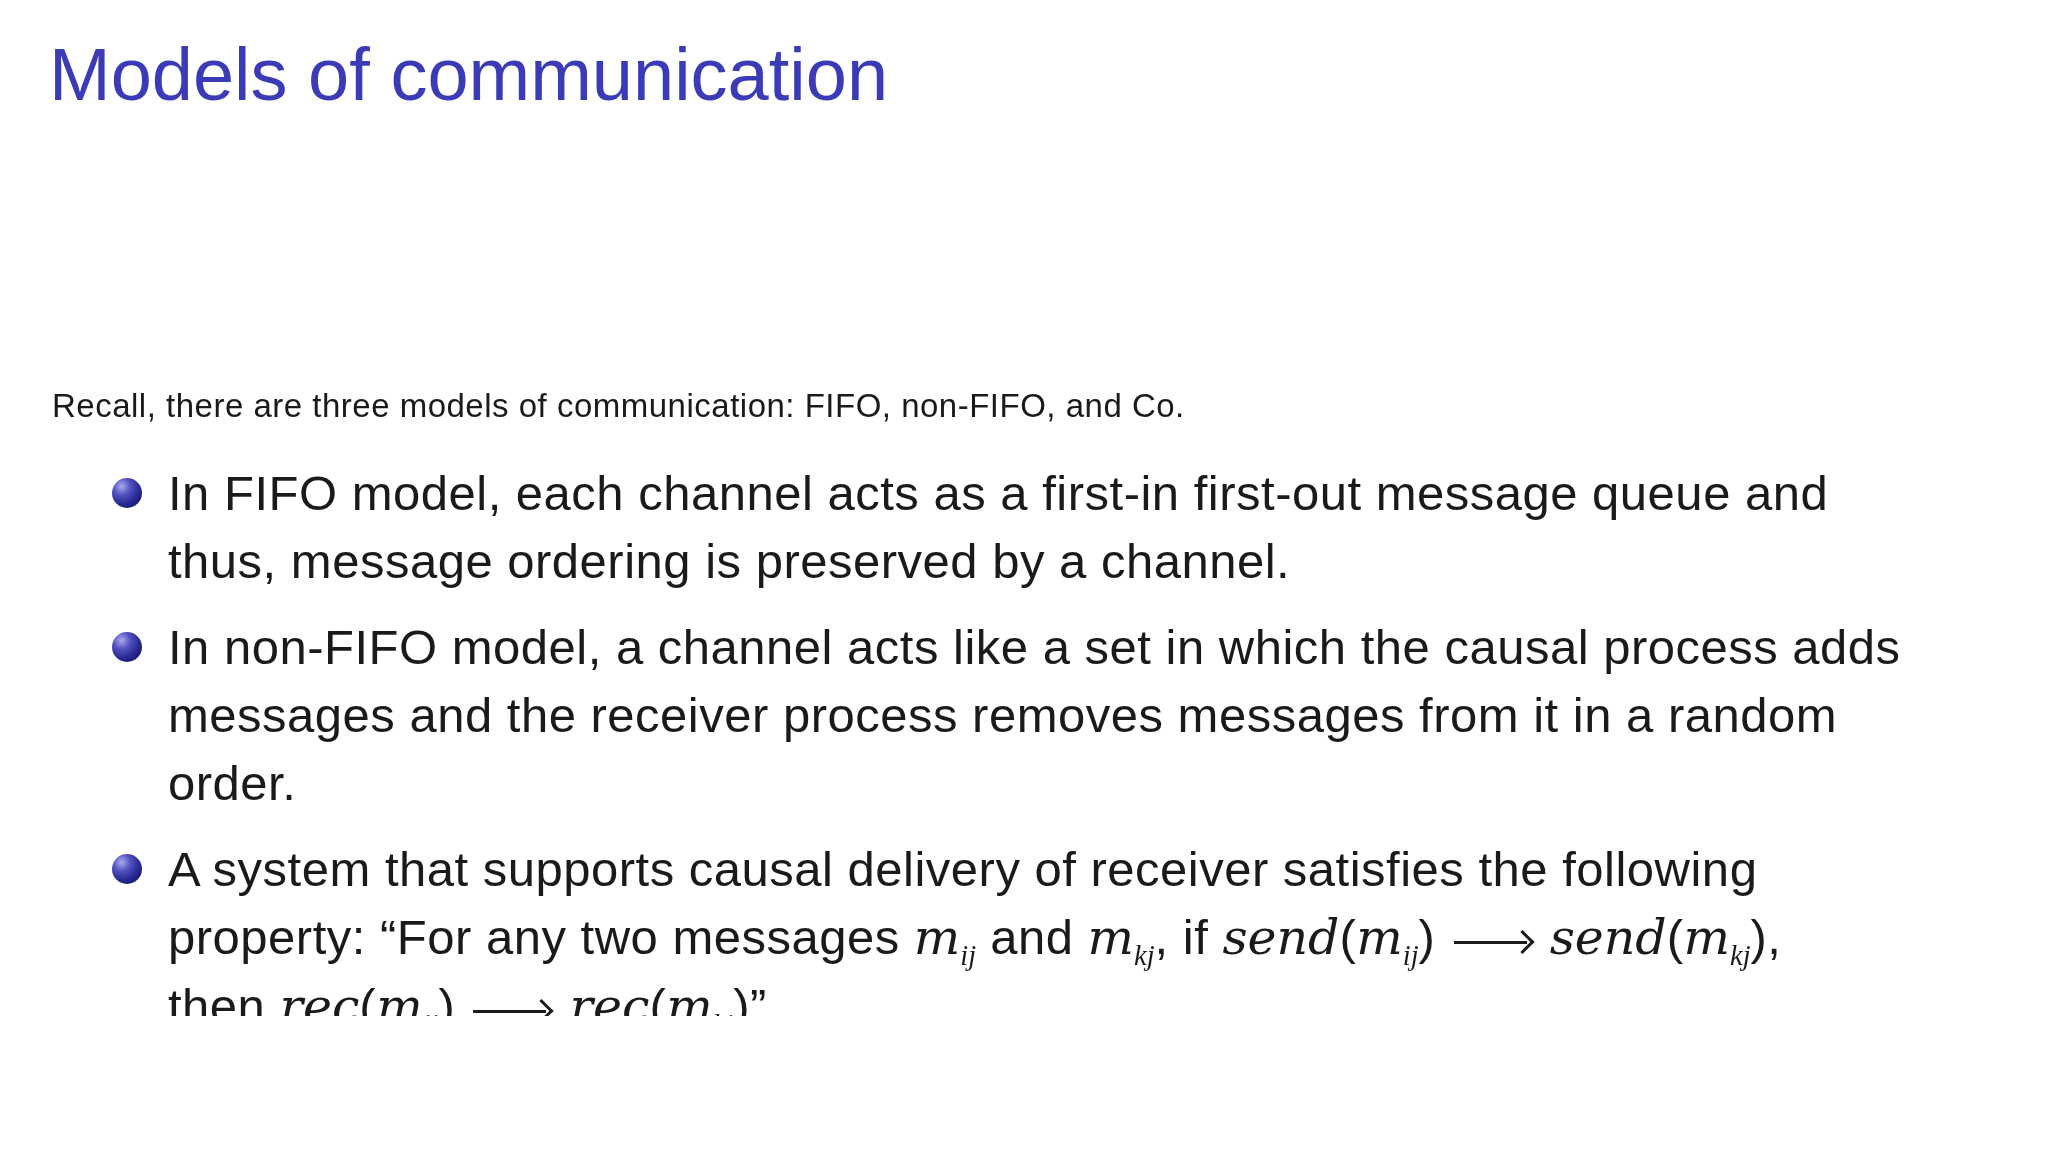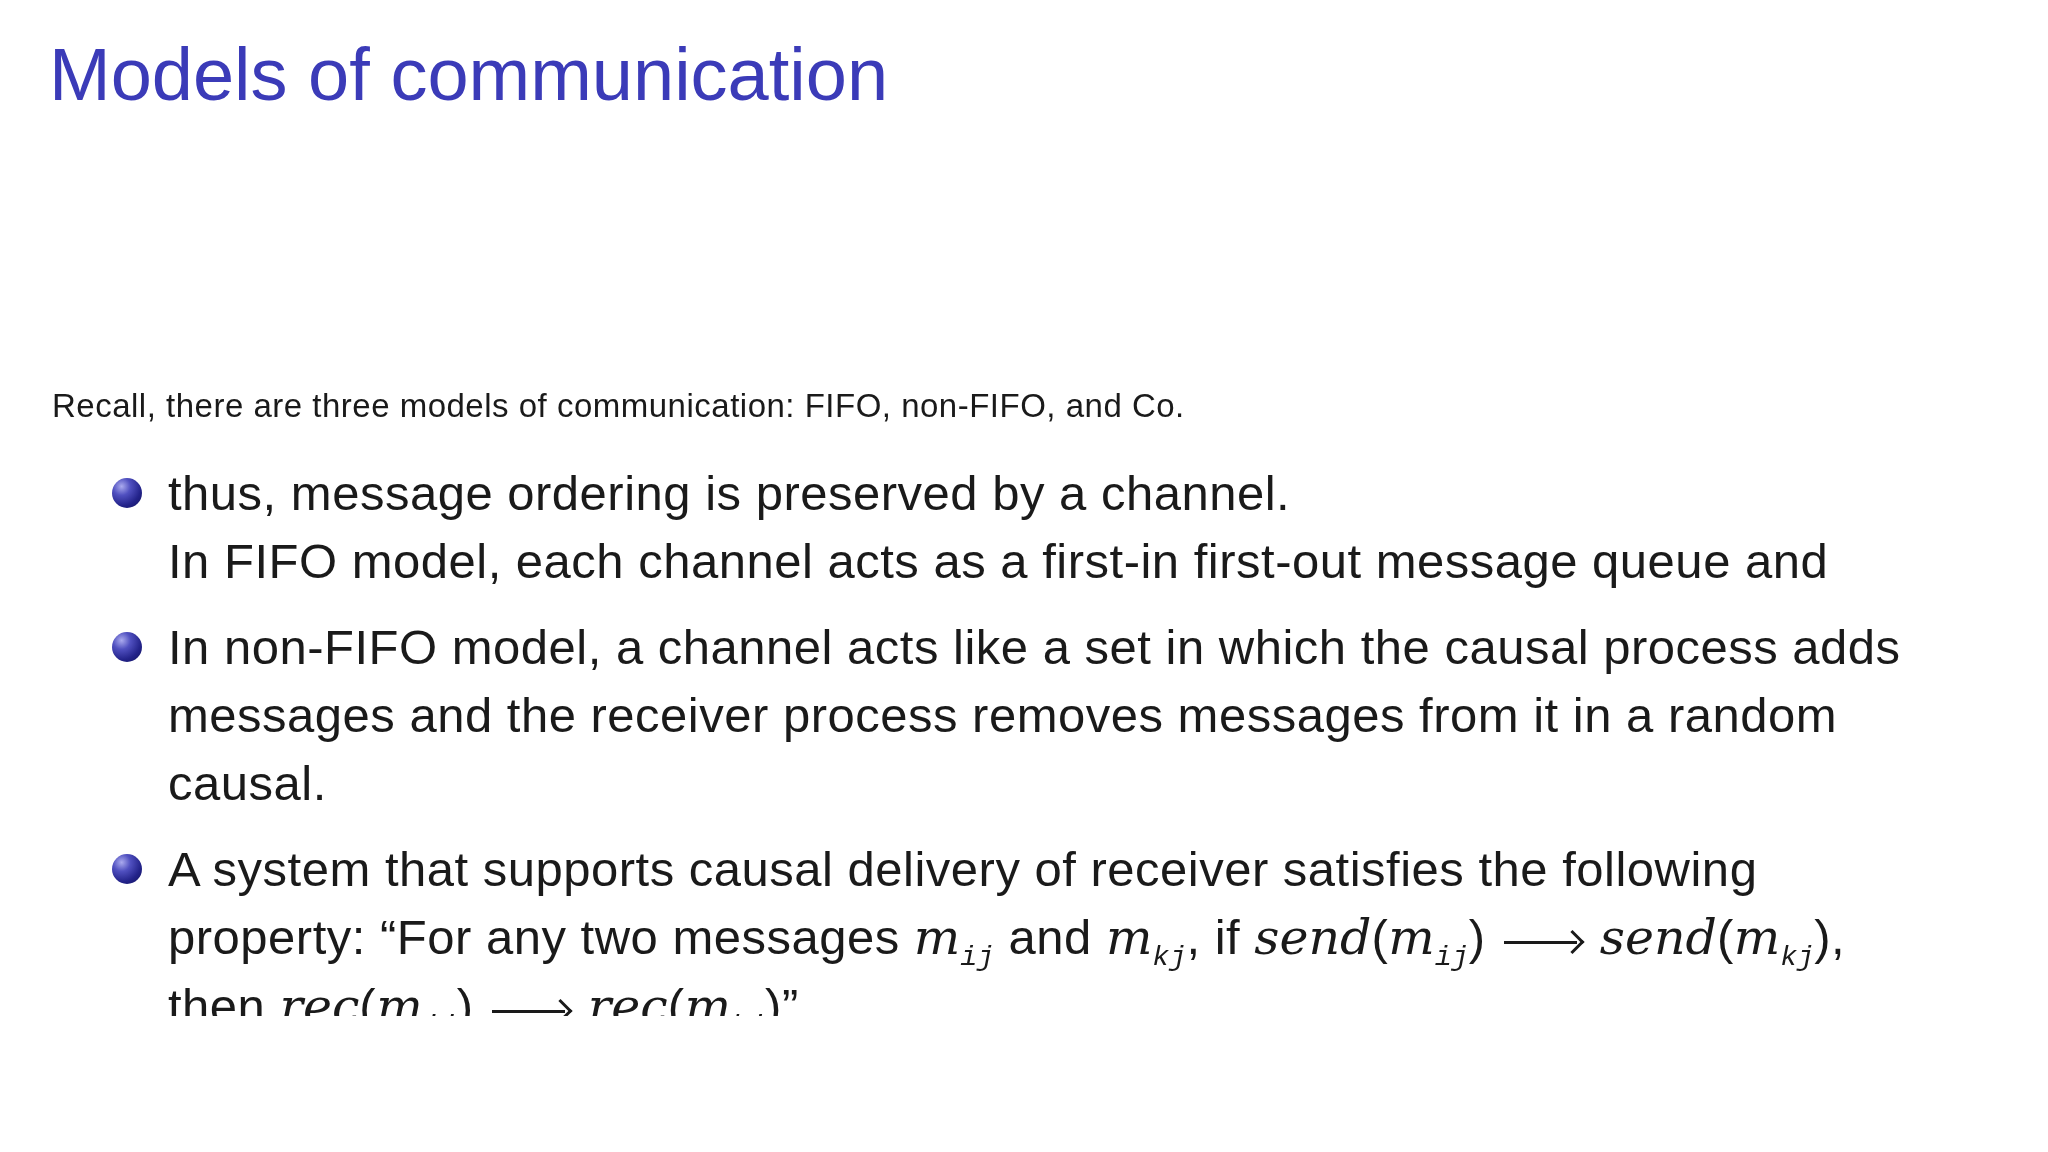--- a/index.html
+++ b/index.html
@@ -66,21 +66,21 @@
   }
   .tline {
     white-space: nowrap;
   }
   .mit {
     font-family: "DejaVu Serif", serif;
     font-style: italic;
     letter-spacing: 0px;
   }
   sub.msub {
-    font-family: Liberation Mono, monospace;
+    font-family: Liberation Serif, serif;
     font-style: italic;
     font-size: 0.58em;
     line-height: 0;
     letter-spacing: 0px;
   }
   .larr {
     display: inline-block;
     position: relative;
     width: 78px;
     height: 30px;
@@ -115,30 +115,30 @@
 
 <div class="slide">
   <div class="slide-title">Models of communication</div>
 
   <div class="intro-line">Recall, there are three models of communication: FIFO, non-FIFO, and Co.</div>
 
   <ul class="bullet-list">
       <li class="bullet-item">
         <span class="ball"></span>
         <div class="bullet-content">
+          <div class="tline"><span>In FIFO model, each channel acts as a first-in first-out message queue and</span></div>
           <div class="tline"><span>thus, message ordering is preserved by a channel.</span></div>
-          <div class="tline"><span>In FIFO model, each channel acts as a first-in first-out message queue and</span></div>
         </div>
       </li>
       <li class="bullet-item">
         <span class="ball"></span>
         <div class="bullet-content">
           <div class="tline"><span>In non-FIFO model, a channel acts like a set in which the causal process adds</span></div>
           <div class="tline"><span>messages and the receiver process removes messages from it in a random</span></div>
-          <div class="tline"><span>causal.</span></div>
+          <div class="tline"><span>order.</span></div>
         </div>
       </li>
       <li class="bullet-item">
         <span class="ball"></span>
         <div class="bullet-content">
           <div class="tline"><span>A system that supports causal delivery of receiver satisfies the following</span></div>
           <div class="tline"><span>property: “For any two messages </span><span class="mit">m</span><sub class="msub">ij</sub><span> and </span><span class="mit">m</span><sub class="msub">kj</sub><span>, if </span><span class="mit">send</span><span>(</span><span class="mit">m</span><sub class="msub">ij</sub><span>) </span><span class="larr"></span><span> </span><span class="mit">send</span><span>(</span><span class="mit">m</span><sub class="msub">kj</sub><span>),</span></div>
           <div class="tline"><span>then </span><span class="mit">rec</span><span>(</span><span class="mit">m</span><sub class="msub">ij</sub><span>) </span><span class="larr"></span><span> </span><span class="mit">rec</span><span>(</span><span class="mit">m</span><sub class="msub">kj</sub><span>)”.</span></div>
         </div>
       </li>

